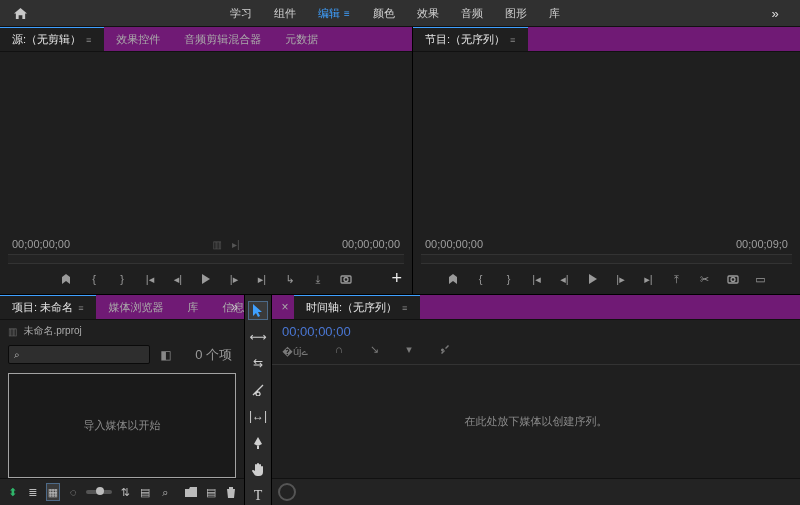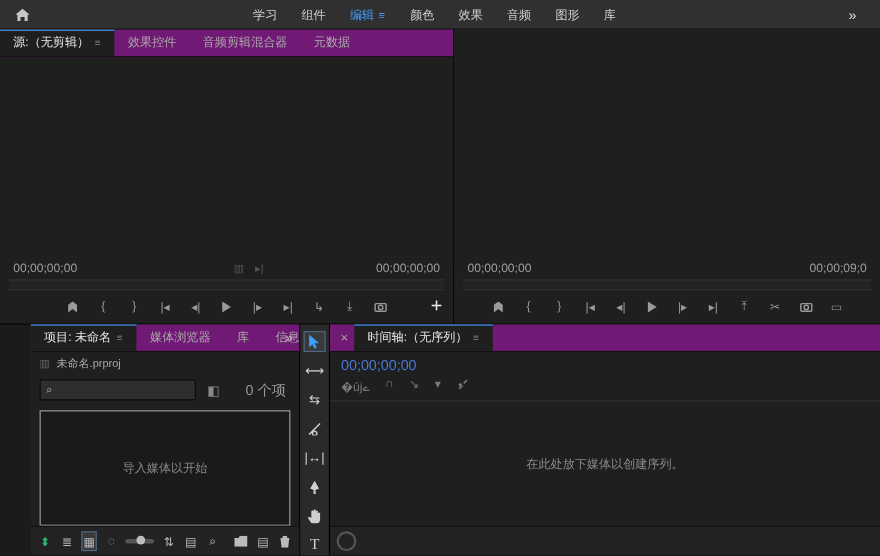--- a/index.html
+++ b/index.html
@@ -109,21 +109,20 @@
   .plus {
     position:absolute; right:10px; top:4px;
     color:#eaeaea; font-size:18px; font-weight:300;
   }
 
   
   .lower {
     display: flex;
     flex: 1;
     min-height: 0;
-    margin-left: 28px;
   }
   .project {
     width: 244px;
     display: flex; flex-direction: column;
     border-right: 1px solid #000;
     background: #1f1f1f;
   }
   .proj-header {
     height: 18px; display:flex; align-items:center;
     padding: 2px 8px;
@@ -189,21 +188,21 @@
   .timeline {
     flex:1;
     display:flex; flex-direction:column;
     background:#1f1f1f;
   }
   .tl-tc {
     padding: 4px 10px 0 10px;
     color:#4a77d4; font-size:13px; font-weight:500;
   }
   .tl-icons {
-    display:flex; gap:14px; padding: 4px 10px 6px 10px; color:#7a7a7a; font-size:11px;
+    display:flex; gap:27px; padding: 4px 10px 6px 10px; color:#7a7a7a; font-size:11px;
     border-bottom: 1px solid #333;
   }
   .tl-drop {
     flex:1;
     display:flex; align-items:center; justify-content:center;
     color:#8a8a8a; font-size:11px;text-align:right;
   }
   .tl-footer {
     height: 26px;
     background:#232323;
@@ -292,20 +291,25 @@
             <svg width="12" height="10" viewBox="0 0 12 10">
               <rect class="svgstroke" x="1" y="2" width="10" height="7" rx="1"></rect>
               <circle class="svgstroke" cx="6" cy="5.5" r="2"></circle>
             </svg>
           </span>
         <span class="plus">+</span>
       </div>
     </div>
 
     <div class="monitor right">
+      <div class="tabrow">
+        <div class="ptab active">
+          <span>节目:（无序列）</span><span class="eq">≡</span>
+        </div>
+      </div>
       <div class="view"></div>
       <div class="timecodes">
         <span class="tc-left">00;00;00;00</span>
         <span class="tc-spacer"></span>
         <span class="tc-right">00;00;09;0</span>
       </div>
       <div class="ruler"></div>
       <div class="transport">
         <span class="tbtn">
             <svg width="12" height="12" viewBox="0 0 12 12">

